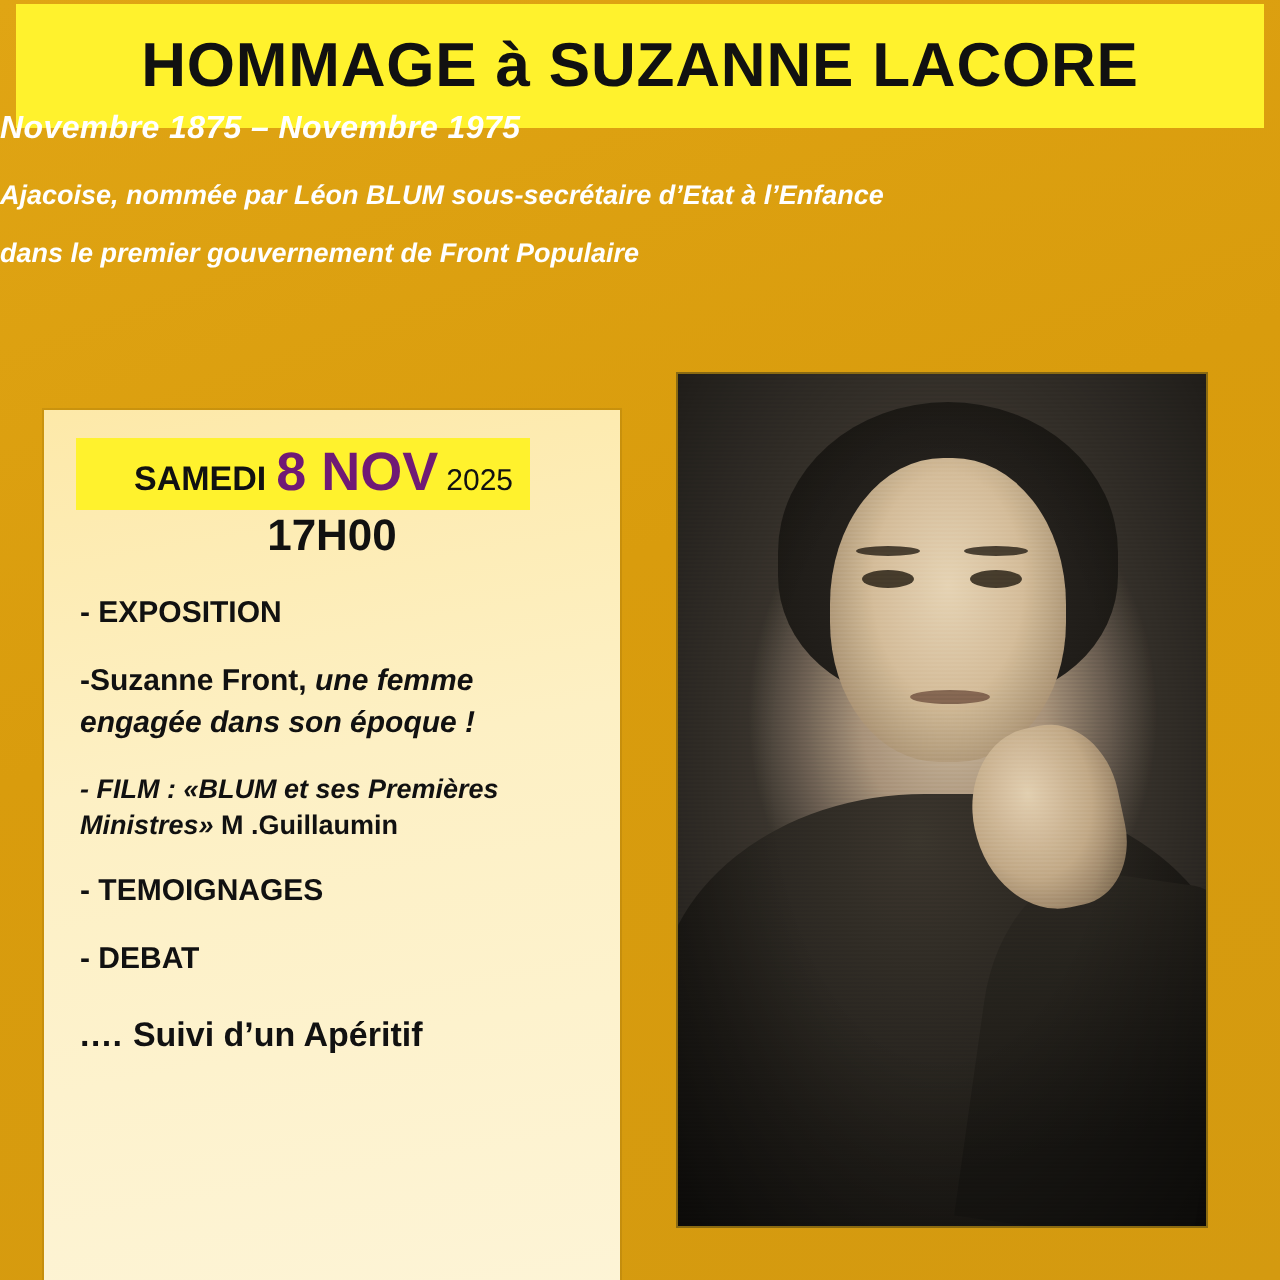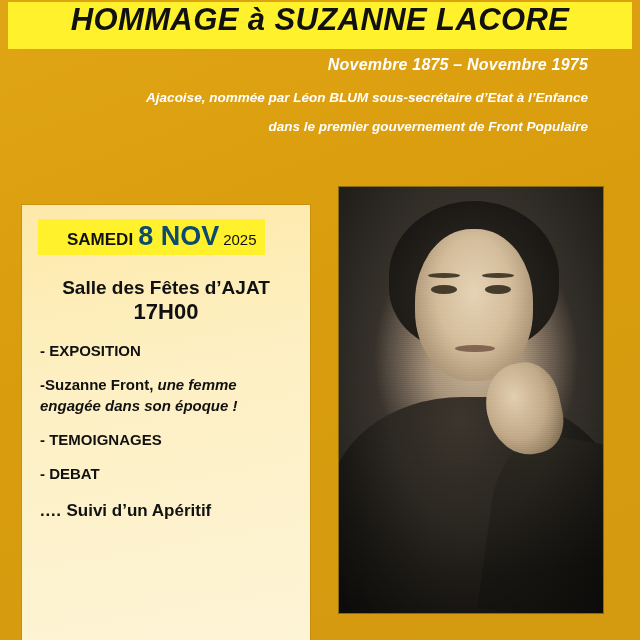--- a/index.html
+++ b/index.html
@@ -19,43 +19,42 @@
     height: 640px;
     background: linear-gradient(160deg, #e0a514 0%, #d99c0d 45%, #d49a10 100%);
     overflow: hidden;
   }
   
   .title-banner {
     position: absolute;
     left: 8px;
     top: 2px;
     width: 624px;
-    height: 47px;
+    height: 62px;
     background: #fff22d;
     display: flex;
-    align-items: flex-start;
+    align-items: center;
     justify-content: center;
     box-sizing: border-box;
-    font-style: italic;
   }
   .title-banner .title-text {
     font-size: 31px;
     font-weight: bold;
     letter-spacing: 0.4px;
     color: #111111;
     white-space: nowrap;
     font-family: "Liberation Sans", sans-serif;
   }
   
   .subhead {
     position: absolute;
     left: 0;
     top: 56px;
     width: 588px;
-    text-align: right;
+    text-align: left;
     color: #ffffff;
   }
   .subhead .dates {
     font-size: 16px;
     font-weight: bold;
     font-style: italic;
     margin-bottom: 16px;
     letter-spacing: 0.2px;
   }
   .subhead .line2 {
@@ -91,21 +90,21 @@
   .date-row .samedi {
     font-size: 17px;
     font-weight: bold;
     color: #111;
     vertical-align: baseline;
     margin-left: 21px;
   }
   .date-row .daynum {
     font-size: 27px;
     font-weight: bold;
-    color: #0c4a6e;
+    color: #701a75;
     vertical-align: baseline;
     margin-left: 5px;
   }
   .date-row .year {
     font-size: 15px;
     font-weight: normal;
     color: #111;
     vertical-align: baseline;
     margin-left: 4px;
   }
@@ -278,29 +277,31 @@
     <div class="line2">Ajacoise, nommée par Léon BLUM sous-secrétaire d’Etat à l’Enfance</div>
     <div class="line3">dans le premier gouvernement de Front Populaire</div>
   </div>
 
   <div class="info-panel">
 
     <div class="date-row">
       <span class="samedi">SAMEDI</span><span class="daynum">8 NOV</span><span class="year">2025</span>
     </div>
 
-    <div class="venue">Salle des Fêtes d’AJAT</div>
     <div class="time">17H00</div>
 
     <div class="prog">
       <div class="prog-item">
         <span>- EXPOSITION</span>
       </div>
       <div class="prog-item">
         <span>-Suzanne Front,</span><span class="it"> une femme engagée dans son époque !</span>
+      </div>
+      <div class="prog-item small">
+        <span class="it"> - FILM : «BLUM et ses Premières Ministres»</span><span class="reg">  M .Guillaumin</span>
       </div>
       <div class="prog-item">
         <span>- TEMOIGNAGES</span>
       </div>
       <div class="prog-item">
         <span>- DEBAT</span>
       </div>
       <div class="prog-item last">
         <span>.… Suivi d’un Apéritif</span>
       </div>

